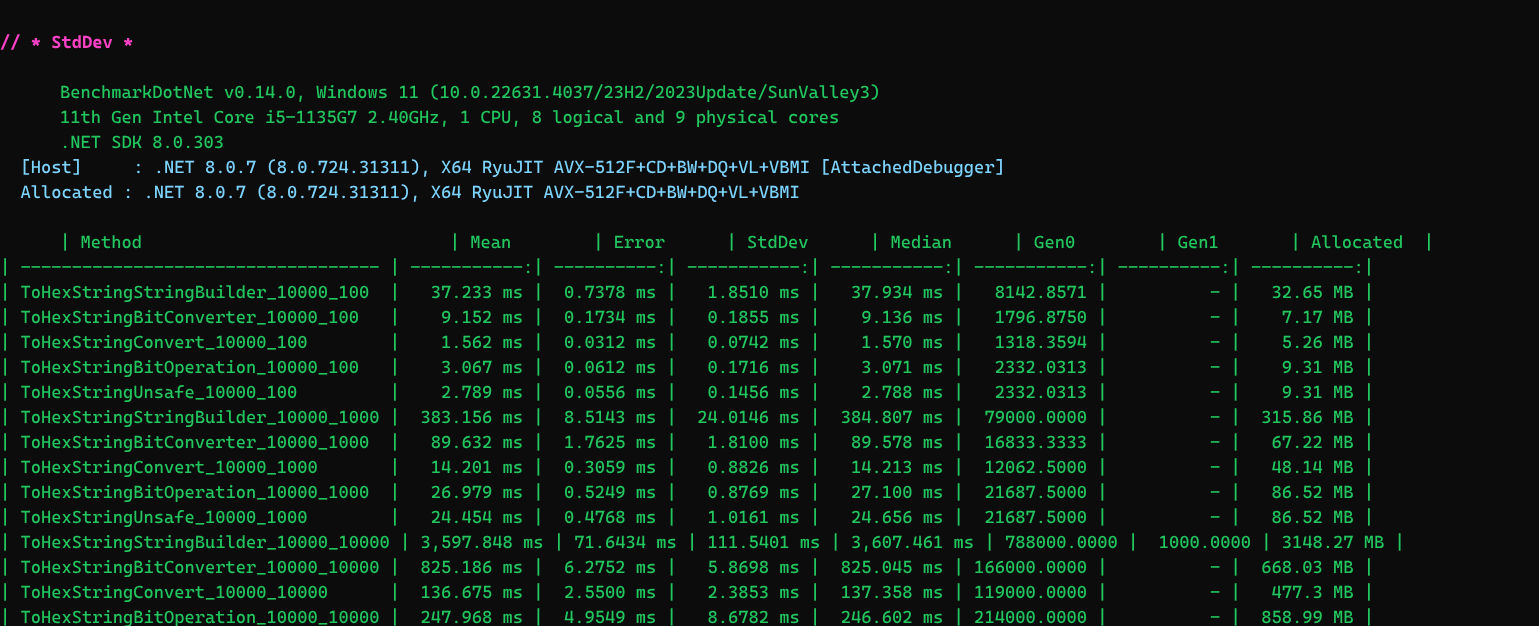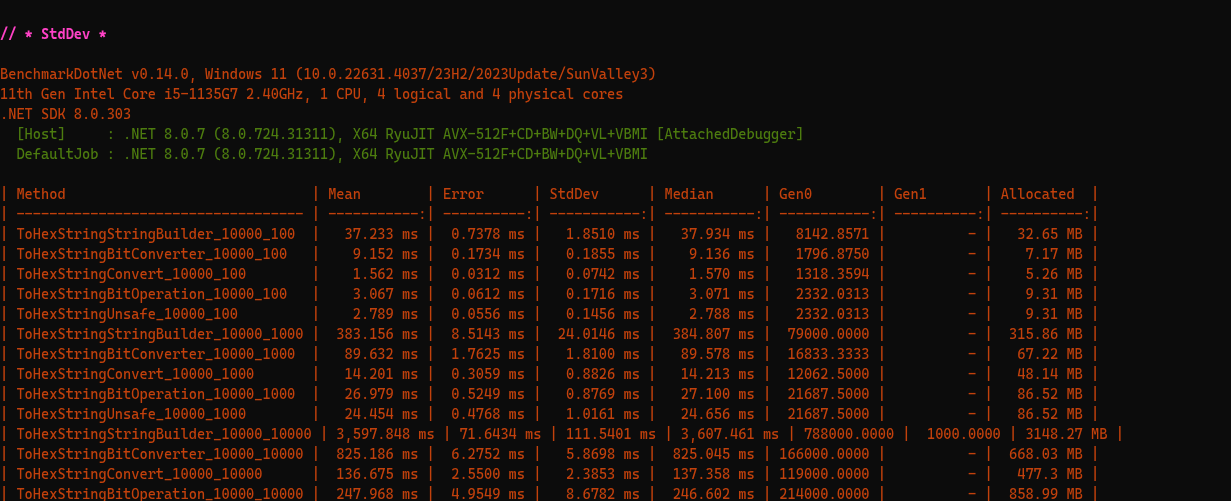--- a/index.html
+++ b/index.html
@@ -1,30 +1,30 @@
 <!DOCTYPE html>
 <html><head>
 <meta charset="utf-8">
 <style>
   html,body{margin:0;padding:0;background:#0c0c0c;color:#ccc;font-family:Consolas,'Cascadia Mono','Courier New',monospace;font-size:14px;line-height:20px;}
   .term{padding:4px 0 8px 0;white-space:pre;}
   .magenta{color:#ff42c6;font-weight:bold;}
-  .cyan{color:#c2410c;}
-  .yellow{color:#4d7c0f;text-align:center;}
+  .cyan{color:#22c55e;margin-left:48px;}
+  .yellow{color:#7dd3fc;text-align:center;}
 </style>
 </head>
 <body>
 <div class="term">
 <span class="magenta">// * StdDev *</span>
 
 <span class="cyan">BenchmarkDotNet v0.14.0, Windows 11 (10.0.22631.4037/23H2/2023Update/SunValley3)</span>
-<span class="cyan">11th Gen Intel Core i5-1135G7 2.40GHz, 1 CPU, 4 logical and 4 physical cores</span>
+<span class="cyan">11th Gen Intel Core i5-1135G7 2.40GHz, 1 CPU, 8 logical and 9 physical cores</span>
 <span class="cyan">.NET SDK 8.0.303</span>
 <span class="yellow">  [Host]     : .NET 8.0.7 (8.0.724.31311), X64 RyuJIT AVX-512F+CD+BW+DQ+VL+VBMI [AttachedDebugger]</span>
-<span class="yellow">  DefaultJob : .NET 8.0.7 (8.0.724.31311), X64 RyuJIT AVX-512F+CD+BW+DQ+VL+VBMI</span>
+<span class="yellow">  Allocated : .NET 8.0.7 (8.0.724.31311), X64 RyuJIT AVX-512F+CD+BW+DQ+VL+VBMI</span>
 
 <span id="chart-out" class="cyan">| Method                              | Mean        | Error      | StdDev      | Median      | Gen0        | Gen1       | Allocated  |
 | ----------------------------------- | -----------:| ----------:| -----------:| -----------:| -----------:| ----------:| ----------:|
 | ToHexStringStringBuilder_10000_100  |   37.233 ms |  0.7378 ms |   1.8510 ms |   37.934 ms |   8142.8571 |          - |   32.65 MB |
 | ToHexStringBitConverter_10000_100   |    9.152 ms |  0.1734 ms |   0.1855 ms |    9.136 ms |   1796.8750 |          - |    7.17 MB |
 | ToHexStringConvert_10000_100        |    1.562 ms |  0.0312 ms |   0.0742 ms |    1.570 ms |   1318.3594 |          - |    5.26 MB |
 | ToHexStringBitOperation_10000_100   |    3.067 ms |  0.0612 ms |   0.1716 ms |    3.071 ms |   2332.0313 |          - |    9.31 MB |
 | ToHexStringUnsafe_10000_100         |    2.789 ms |  0.0556 ms |   0.1456 ms |    2.788 ms |   2332.0313 |          - |    9.31 MB |
 | ToHexStringStringBuilder_10000_1000 |  383.156 ms |  8.5143 ms |  24.0146 ms |  384.807 ms |  79000.0000 |          - |  315.86 MB |
 | ToHexStringBitConverter_10000_1000  |   89.632 ms |  1.7625 ms |   1.8100 ms |   89.578 ms |  16833.3333 |          - |   67.22 MB |

